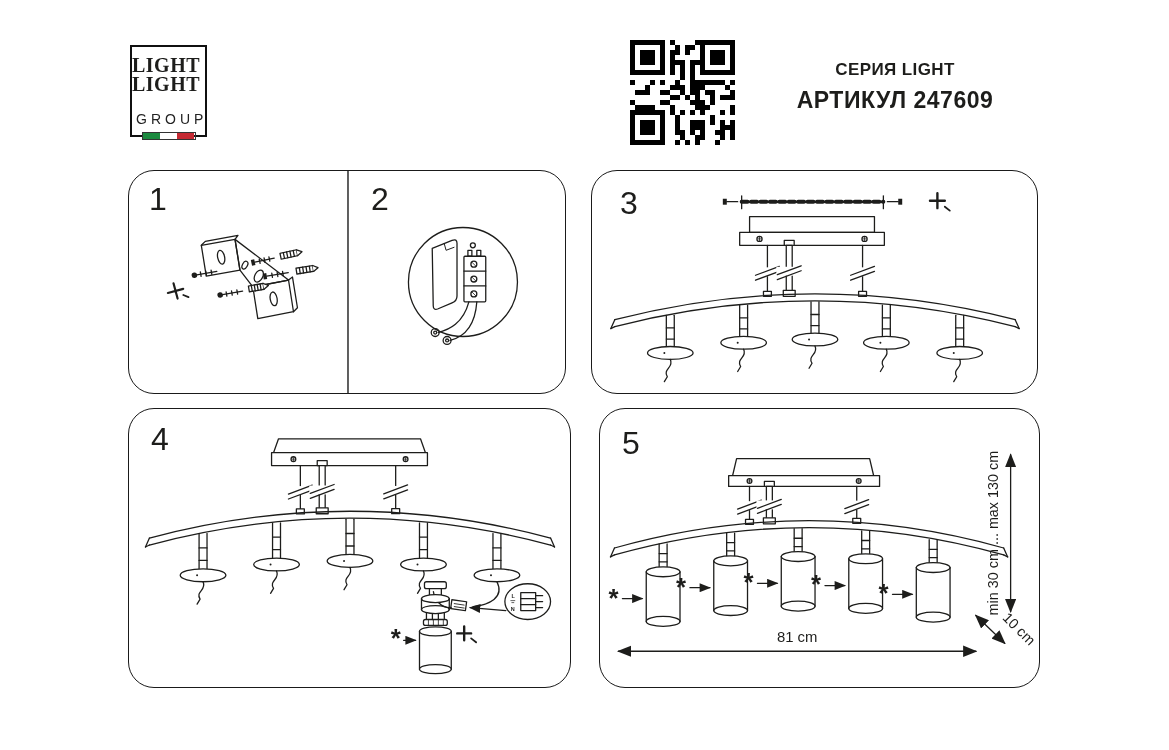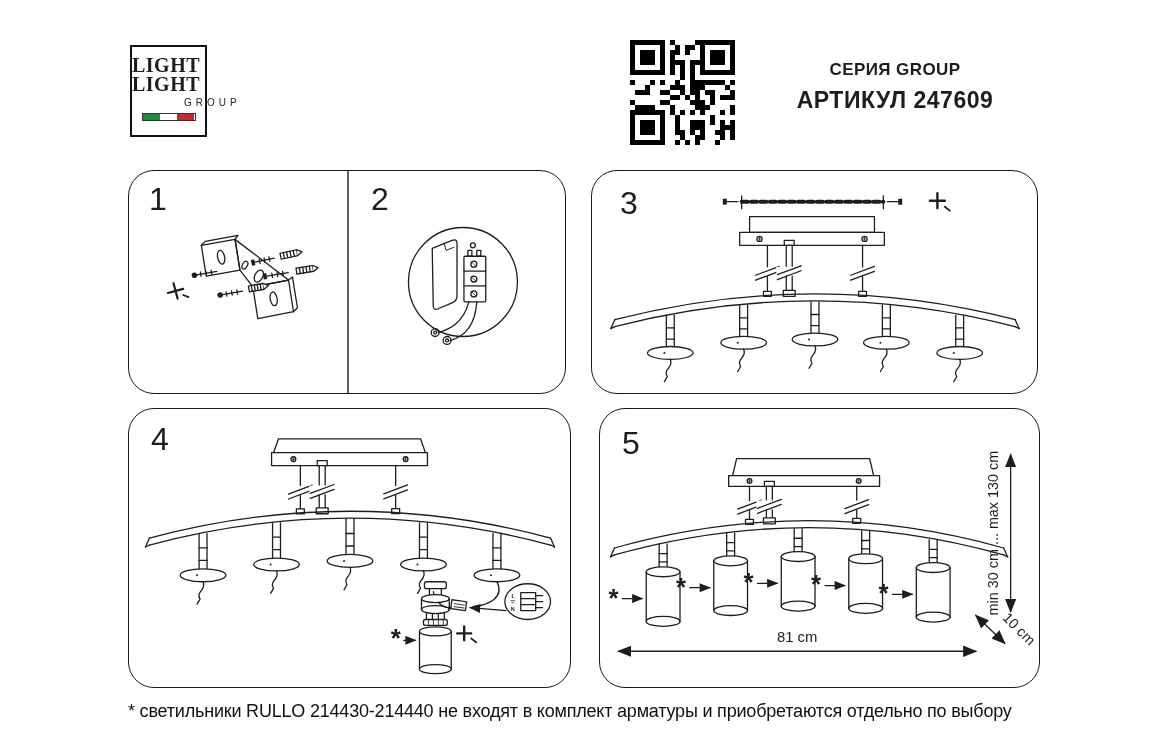--- a/index.html
+++ b/index.html
@@ -3,21 +3,21 @@
 <meta charset="utf-8">
 <style>
   html,body{margin:0;padding:0;background:#ffffff;}
   .sheet{position:relative;width:1169px;height:750px;background:#fff;overflow:hidden;
          font-family:"Liberation Sans","DejaVu Sans",sans-serif;color:#1d1d1b;}
 
   
   .logo{position:absolute;left:130px;top:45px;width:77px;height:92px;border:2px solid #101010;
         box-sizing:border-box;padding-top:9px;background:#fff;}
   .logo .w{font-family:"Liberation Serif","DejaVu Serif",serif;font-weight:700;font-size:20px;line-height:19px;letter-spacing:.5px;}
-  .logo .grp{font-size:10px;letter-spacing:4px;margin-top:3px;text-indent:4px;color:#222;padding-left:48px;}
+  .logo .grp{font-size:14px;letter-spacing:4px;margin-top:17px;text-indent:4px;color:#222;}
   .flag{display:flex;width:54px;height:8px;margin:5px auto 0;border:1px solid #333;box-sizing:border-box;}
   .flag span{flex:1;}
 
   .title{position:absolute;left:233px;top:56px;font-size:23px;font-weight:700;line-height:30px;letter-spacing:.2px;}
   #qr{position:absolute;left:630px;top:40px;}
   .hdr-right{position:absolute;left:750px;top:60px;width:290px;text-align:center;}
   .series{font-size:17px;font-weight:700;letter-spacing:.4px;}
   .article{font-size:23px;font-weight:700;margin-top:7px;letter-spacing:.5px;}
 
   
@@ -271,21 +271,21 @@
       <rect x="20" y="100" width="5" height="5" fill="#000"></rect>
       <rect x="25" y="100" width="5" height="5" fill="#000"></rect>
       <rect x="30" y="100" width="5" height="5" fill="#000"></rect>
       <rect x="45" y="100" width="5" height="5" fill="#000"></rect>
       <rect x="55" y="100" width="5" height="5" fill="#000"></rect>
       <rect x="65" y="100" width="5" height="5" fill="#000"></rect>
       <rect x="85" y="100" width="5" height="5" fill="#000"></rect>
     </svg>
 
   <div class="hdr-right">
-    <div class="series">СЕРИЯ GROUP</div>
+    <div class="series">СЕРИЯ LIGHT</div>
     <div class="article">АРТИКУЛ 247609</div>
   </div>
 
   <div class="panel" id="panel12">
     <svg viewBox="0 0 438 224">
       <line class="divline" x1="220" y1="0" x2="220" y2="224"></line>
       <g class="ink" id="g1">
         <g transform="rotate(-15 46 121)">
           <path d="M38 121 h16 M46 113 v16" style="stroke-width:2.2"></path>
           <path d="M52.5 127 l4.5 3.5" style="stroke-width:1.8"></path>
@@ -687,14 +687,13 @@
           <line x1="318" y1="159.68511817992504" x2="318" y2="209.68511817992504"></line>
           <line x1="352" y1="159.68511817992504" x2="352" y2="209.68511817992504"></line>
           <ellipse cx="335" cy="209.68511817992504" rx="17" ry="5"></ellipse>
           <text x="285" y="194.68511817992504" class="star" text-anchor="middle">*</text>
           <line x1="294" y1="186.68511817992504" x2="314" y2="186.68511817992504" marker-end="url(#arr5)"></line>
         </g>
     </svg>
     <div class="stepnum" style="left:22px;top:18px;">5</div>
   </div>
 
-  <div class="footnote">* светильники RULLO 214430-214440 не входят в комплект арматуры и приобретаются отдельно по выбору</div>
 </div>
 
 </body></html>

